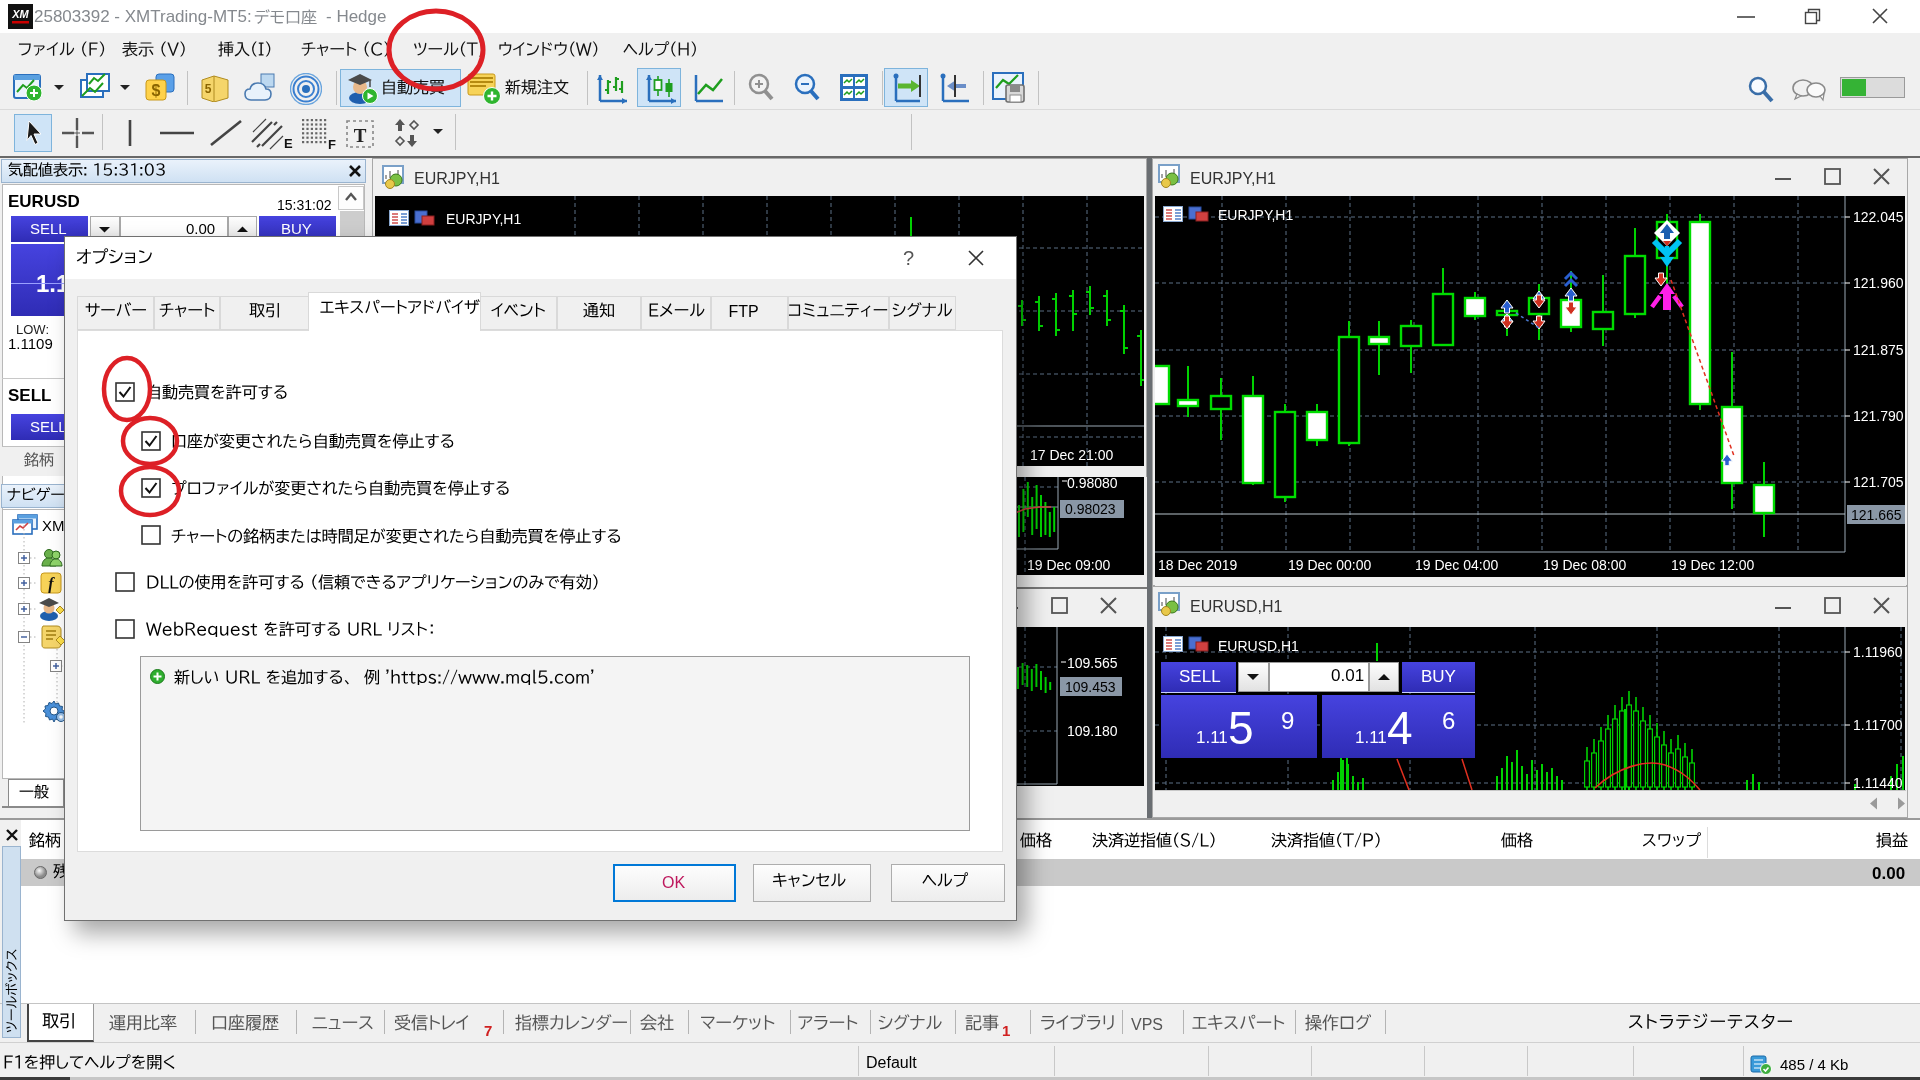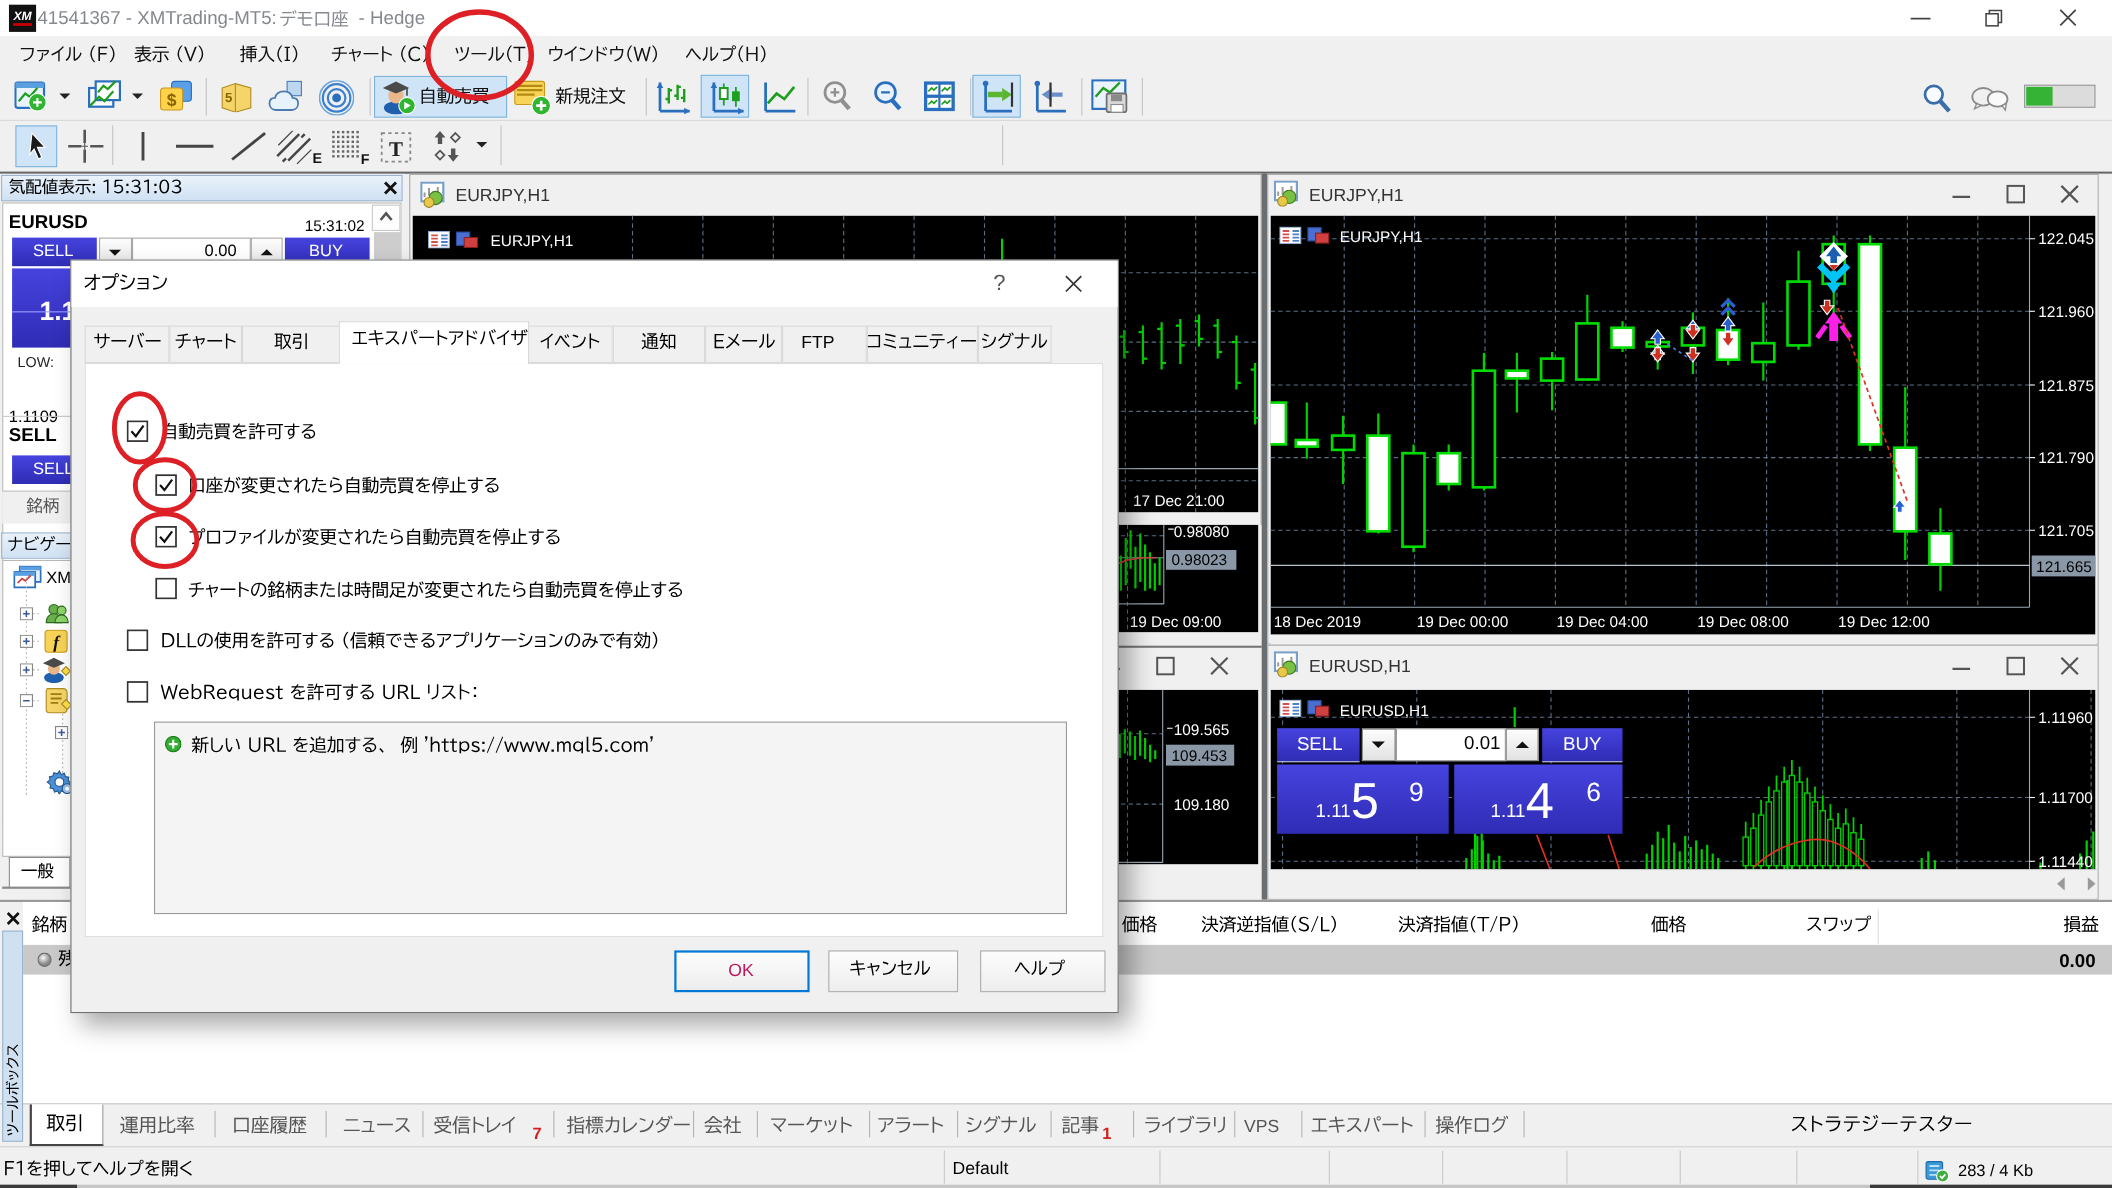--- a/index.html
+++ b/index.html
@@ -8,21 +8,21 @@
 #app{position:relative;width:1920px;height:1080px;background:#f0f0f0;overflow:hidden}
 .blue{background:linear-gradient(#4643df,#2f2cb5);color:#fff}
 </style></head><body>
 <div id="app">
 <div class="abs" style="left:0px;top:0px;width:1920px;height:33px;background:#fff"></div>
     <svg class="abs" style="left:8px;top:4px;" width="25" height="25" viewBox="0 0 25 25">
       <rect x="0" y="0" width="25" height="25" fill="#111"></rect>
       <text x="12.5" y="14" font-size="11" font-style="italic" font-weight="bold" fill="#fff" text-anchor="middle" font-family="Liberation Sans">XM</text>
       <rect x="4" y="17" width="17" height="2.5" fill="#c00"></rect>
     </svg>
-    <div class="abs" style="left:34px;top:7px;font-size:17px;color:#85898e;line-height:20px;white-space:pre;">41541367 - XMTrading-MT5:</div>
+    <div class="abs" style="left:34px;top:7px;font-size:17px;color:#85898e;line-height:20px;white-space:pre;">25803392 - XMTrading-MT5:</div>
     <div class="abs" style="left:254px;top:9px">
       <svg class="j" width="63" height="16" viewBox="0 0 63 16" style="fill:#85898e">
         <use href="#g0" transform="translate(0.0 14.1) scale(0.007812 -0.007812)"></use>
         <use href="#g1" transform="translate(15.8 14.1) scale(0.007812 -0.007812)"></use>
         <use href="#g2" transform="translate(31.0 14.1) scale(0.007812 -0.007812)"></use>
         <use href="#g3" transform="translate(47.0 14.1) scale(0.007812 -0.007812)"></use>
       </svg>
     </div>
     <div class="abs" style="left:326px;top:7px;font-size:17px;color:#85898e;line-height:20px;white-space:pre;">- Hedge</div>
     <svg class="abs" style="left:1730px;top:5px;" width="180" height="24" viewBox="0 0 180 24">
@@ -375,21 +375,21 @@
     <div class="abs" style="left:228px;top:216px;width:29px;height:26px;background:linear-gradient(#fdfdfd,#e6e6e6);border:1px solid #a8a8a8"></div>
     <svg class="abs" style="left:236px;top:225px;" width="13" height="8" viewBox="0 0 13 8">
       <path d="M1 7l5.5-5.5L12 7z" fill="#111"></path>
     </svg>
     <div class="abs blue" style="left:259px;top:216px;width:77px;height:26px;"></div>
     <div class="abs" style="left:281px;top:220px;font-size:15px;color:#fff;line-height:18px;white-space:pre;">BUY</div>
     <div class="abs blue" style="left:11px;top:244px;width:120px;height:72px;"></div>
     <div class="abs" style="left:36px;top:270px;font-size:24px;color:#fff;line-height:28px;white-space:pre;font-weight:bold">1.1</div>
     <div class="abs" style="left:11px;top:283px;width:120px;height:1px;background:#9aa0ff"></div>
     <div class="abs" style="left:16px;top:322px;font-size:13px;color:#222;line-height:15px;white-space:pre;">LOW:</div>
-    <div class="abs" style="left:8px;top:371px;font-size:15px;color:#000;line-height:18px;white-space:pre;">1.1109</div>
+    <div class="abs" style="left:8px;top:335px;font-size:15px;color:#000;line-height:18px;white-space:pre;">1.1109</div>
     <div class="abs" style="left:2px;top:378px;width:70px;height:1px;background:#c8c8c8"></div>
     <div class="abs" style="left:8px;top:386px;font-size:17px;color:#000;line-height:20px;white-space:pre;font-weight:bold">SELL</div>
     <div class="abs blue" style="left:11px;top:414px;width:77px;height:26px;"></div>
     <div class="abs" style="left:30px;top:418px;font-size:15px;color:#fff;line-height:18px;white-space:pre;">SELL</div>
     <div class="abs" style="left:2px;top:446px;width:70px;height:30px;background:#f0f0f0;border-top:1px solid #c0c0c0"></div>
     <div class="abs" style="left:24px;top:452px">
       <svg class="j" width="30" height="15" viewBox="0 0 30 15" style="fill:#555">
         <use href="#g48" transform="translate(0.0 13.2) scale(0.007324 -0.007324)"></use>
         <use href="#g49" transform="translate(15.0 13.2) scale(0.007324 -0.007324)"></use>
       </svg>
@@ -1102,21 +1102,21 @@
     <div class="abs" style="left:1527px;top:1046px;width:1px;height:30px;background:#c8c8c8"></div>
     <div class="abs" style="left:1633px;top:1046px;width:1px;height:30px;background:#c8c8c8"></div>
     <div class="abs" style="left:1743px;top:1046px;width:1px;height:30px;background:#c8c8c8"></div>
     <div class="abs" style="left:866px;top:1053px;font-size:16px;color:#000;line-height:19px;white-space:pre;">Default</div>
     <svg class="abs" style="left:1750px;top:1053px;" width="23" height="23" viewBox="0 0 23 23">
       <rect x="1" y="3" width="15" height="16" rx="2" fill="#3a9ad9" stroke="#1a6aa9"></rect>
       <path d="M4 7h9M4 11h9M4 15h6" stroke="#bfe0f5" stroke-width="1.6"></path>
       <circle cx="16" cy="16" r="5.5" fill="#3fae3f" stroke="#fff"></circle>
       <path d="M13.5 16l2 2 3-3.5" stroke="#fff" stroke-width="1.6" fill="none"></path>
     </svg>
-    <div class="abs" style="left:1780px;top:1056px;font-size:15px;color:#000;line-height:18px;white-space:pre;">283 / 4 Kb</div>
+    <div class="abs" style="left:1780px;top:1056px;font-size:15px;color:#000;line-height:18px;white-space:pre;">485 / 4 Kb</div>
     <div class="abs" style="left:0px;top:1077px;width:1920px;height:3px;background:#c6c6c6"></div>
     <div class="abs" style="left:0px;top:1077px;width:70px;height:3px;background:#3a3a3a"></div>
     <div class="abs" style="left:1700px;top:1077px;width:220px;height:3px;background:#3a3a3a"></div>
     <div class="abs" style="left:64px;top:236px;width:953px;height:685px;background:#f0f0f0;border:1px solid #707070;box-shadow:10px 12px 22px rgba(0,0,0,.35)"></div>
     <div class="abs" style="left:65px;top:237px;width:951px;height:42px;background:#fff"></div>
     <div class="abs" style="left:76px;top:248px">
       <svg class="j" width="77" height="17" viewBox="0 0 77 17" style="fill:#000">
         <use href="#g117" transform="translate(0.0 15.0) scale(0.008301 -0.008301)"></use>
         <use href="#g30" transform="translate(15.6 15.0) scale(0.008301 -0.008301)"></use>
         <use href="#g97" transform="translate(32.3 15.0) scale(0.008301 -0.008301)"></use>

